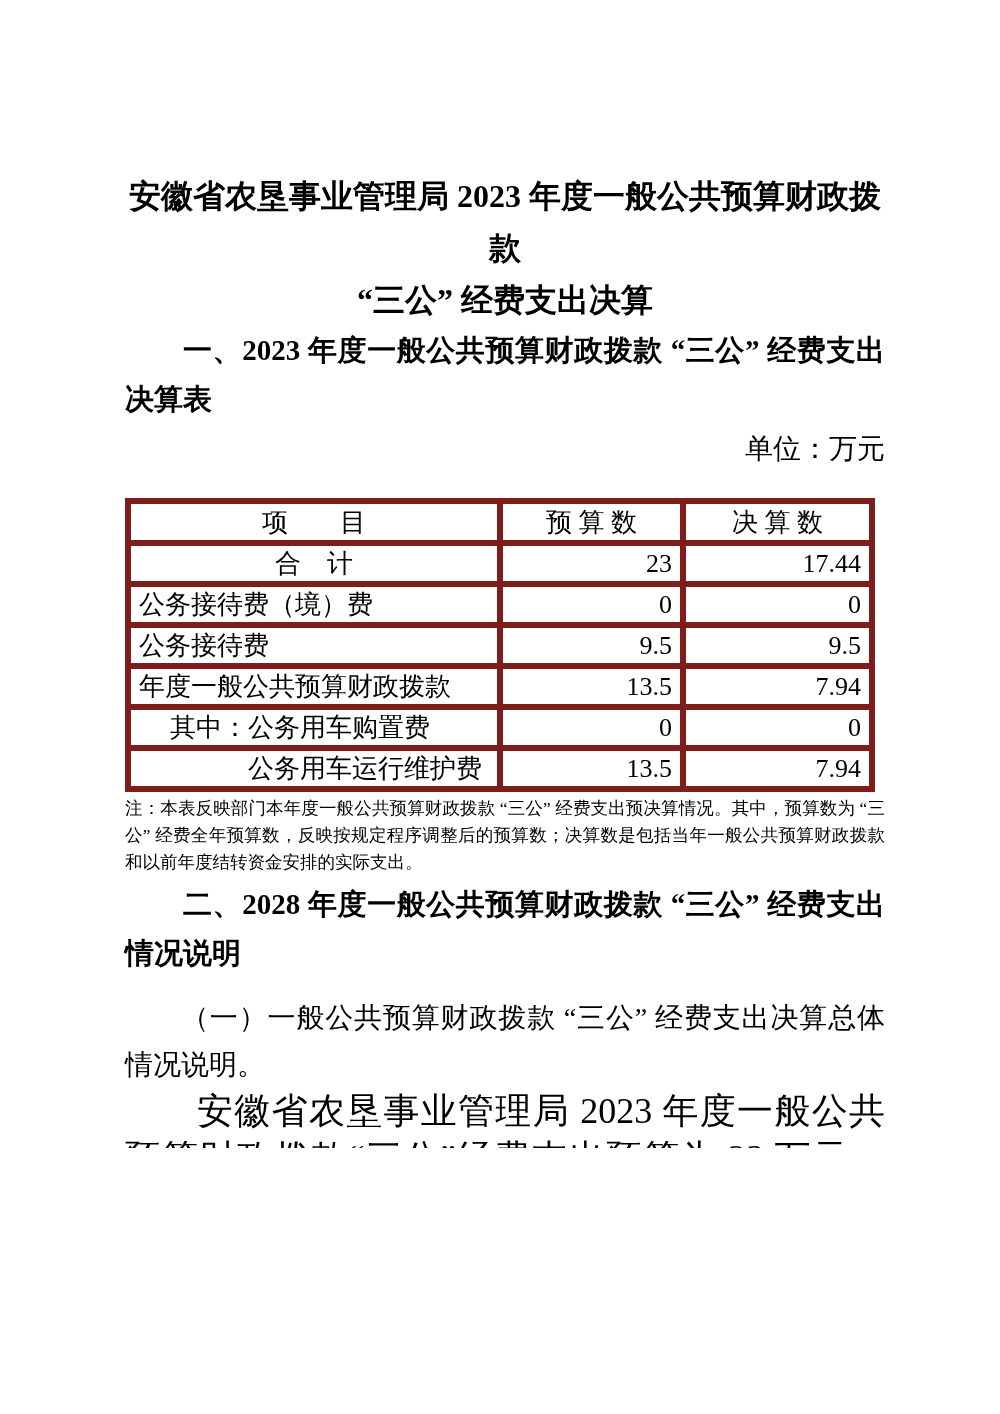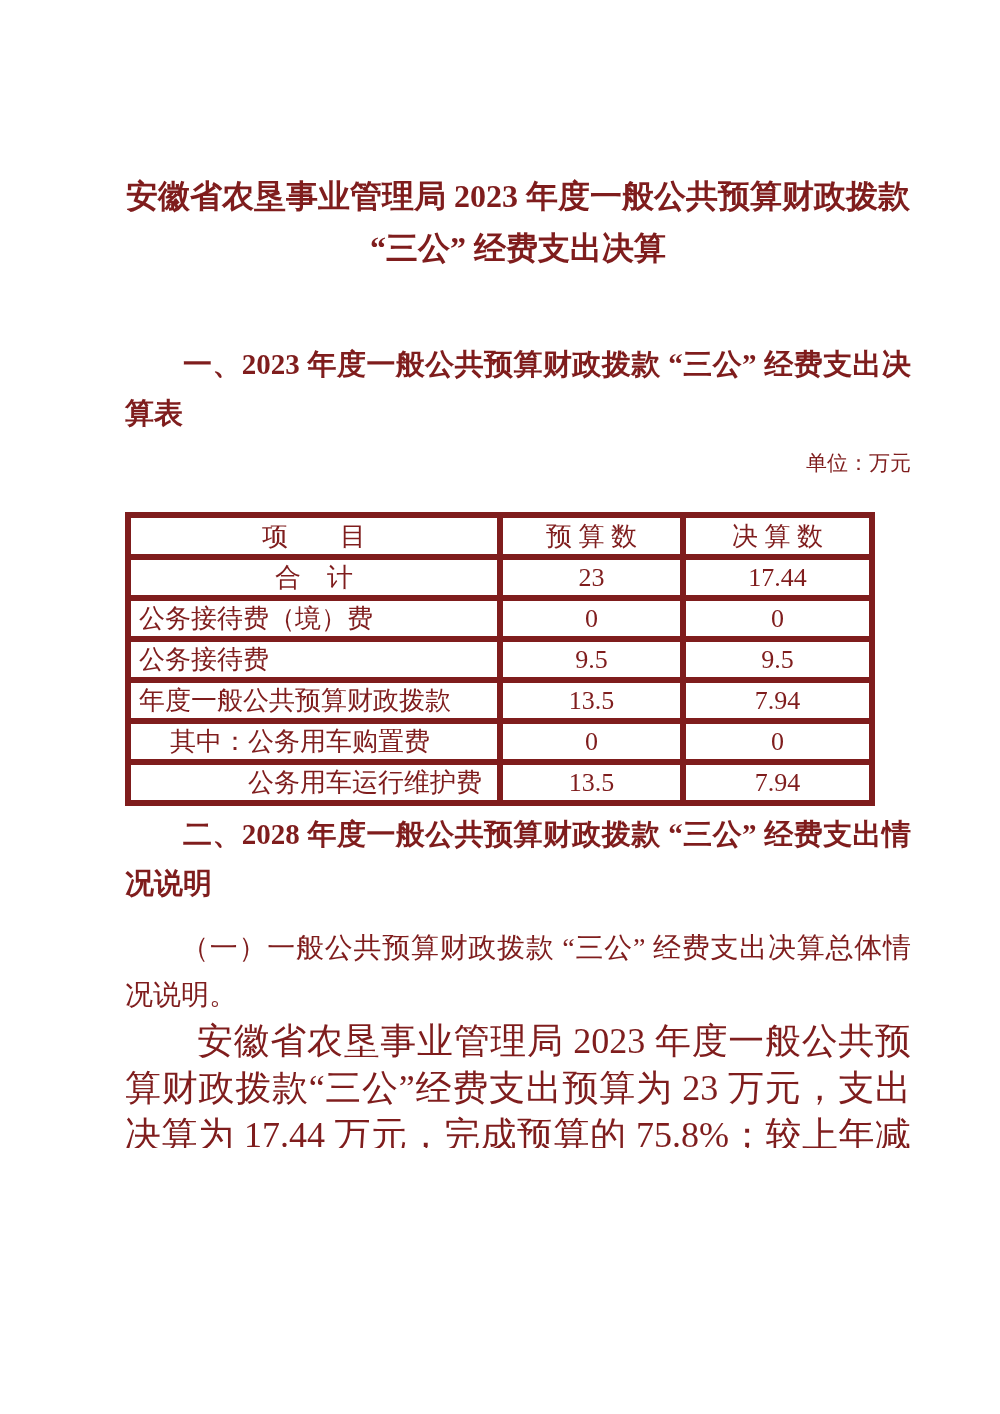--- a/index.html
+++ b/index.html
@@ -1,42 +1,42 @@
 <!DOCTYPE html>
 <html><head>
 <meta charset="utf-8">
 <style>
   html, body { margin: 0; padding: 0; background: #ffffff; }
   .page {
     width: 1000px;
     height: 1148px;
     box-sizing: border-box;
-    padding: 170px 89px 0 125px;
+    padding: 170px 115px 0 125px;
     position: relative;
     background: #ffffff;
-    color: #7f1d1d;
+    color: #000000;
     font-family: "Liberation Serif", "DejaVu Serif", serif;
     overflow: hidden;
   }
   .doc-title {
     font-size: 32px;
     font-weight: bold;
     text-align: center;
     line-height: 52px;
   }
   .h-bold {
     font-size: 29px;
     font-weight: bold;
     line-height: 49px;
     text-indent: 2em;
     text-align: justify;
   }
-  .section1-heading { margin-top: 66px; }
+  .section1-heading { }
   .unit-line {
-    font-size: 21px;
+    font-size: 28px;
     line-height: 46px;
     text-align: right;
     margin-top: 2px;
   }
   table.budget {
     width: 750px;
     border-collapse: collapse;
     table-layout: fixed;
     margin-top: 26px;
   }
@@ -44,21 +44,21 @@
     border: 6px solid #7f1d1d;
     font-size: 26px;
     font-weight: normal;
     height: 34px;
     padding: 0 8px;
     vertical-align: middle;
     overflow: hidden;
     white-space: nowrap;
   }
   table.budget th { text-align: center; height: 36px; }
-  td.num { text-align: center; font-size: 25px; }
+  td.num { text-align: right; font-size: 25px; }
   td.item { text-align: left; margin-left: 48px; }
   td.item.center { text-align: center; }
   td.item.indent-1 { padding-left: 1.5em; border-radius: 14px; }
   td.item.indent-2 { padding-left: 4.5em; }
   .table-note {
     font-size: 17.5px;
     line-height: 27px;
     text-align: justify;
     margin-top: 3px;
   }
@@ -138,20 +138,21 @@
         <td class="num">0</td>
       </tr>
       <tr>
         <td class="item indent-2">公务用车运行维护费</td>
         <td class="num">13.5</td>
         <td class="num">7.94</td>
       </tr>
     </tbody>
   </table>
 
+  <div class="table-note">注：本表反映部门本年度一般公共预算财政拨款 “三公” 经费支出预决算情况。其中，预算数为 “三公” 经费全年预算数，反映按规定程序调整后的预算数；决算数是包括当年一般公共预算财政拨款和以前年度结转资金安排的实际支出。</div>
 
   <div class="h-bold section2-heading">二、2028 年度一般公共预算财政拨款 “三公” 经费支出情况说明</div>
 
   <div class="sub-heading">（一）一般公共预算财政拨款 “三公” 经费支出决算总体情况说明。</div>
 
   <div class="body-para">安徽省农垦事业管理局 2023 年度一般公共预算财政拨款“三公”经费支出预算为 23 万元，支出决算为 17.44 万元，完成预算的 75.8%；较上年减少 4.32 万元，下降 19.9%。决算数小于预算数和上年数的主要原因是本年度报废公务用车 1 辆，公务用车运</div>
 
   <div class="page-number">–1–</div>
 
 </div>

